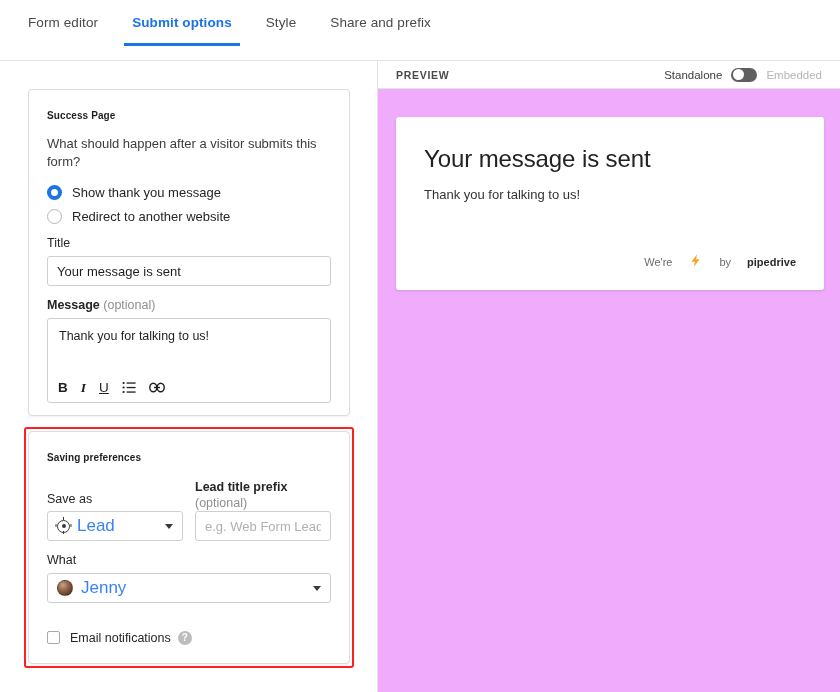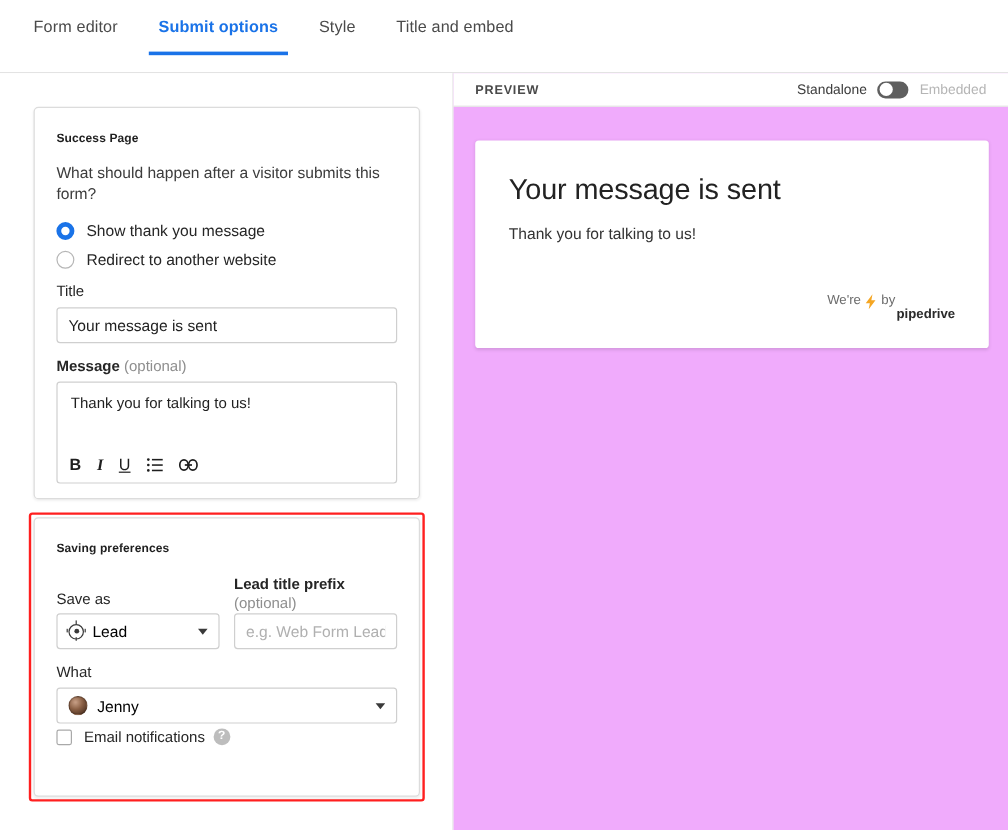--- a/index.html
+++ b/index.html
@@ -143,21 +143,21 @@
   .sp-label-tall .l1 { font-size: 12.5px; color: #262626; font-weight: 700; line-height: 16px; }
   .sp-label-tall .l2 { font-size: 12.5px; color: #8e8e8e; line-height: 16px; }
   .sp-label-plain { font-size: 12.5px; color: #262626; line-height: 16px; padding-bottom: 4px; }
 
   .select {
     position: relative; width: 100%; height: 30px;
     border: 1px solid #cfcfcf; border-radius: 3px; background: #fff;
     display: flex; align-items: center; padding: 0 9px;
     cursor: pointer;
   }
-  .select .val { font-size: 13px; color: #000000; }
+  .select .val { font-size: 17px; color: #3b82f6; }
   .caret {
     position: absolute; right: 9px; top: 50%;
     width: 0; height: 0; margin-top: -2px;
     border-left: 4.5px solid transparent;
     border-right: 4.5px solid transparent;
     border-top: 5px solid #3a3a3a;
   }
 
   
   .target-icon {
@@ -177,21 +177,21 @@
   }
 
   .avatar {
     width: 16px; height: 16px; border-radius: 50%;
     margin-right: 8px; flex: none;
     background: radial-gradient(circle at 35% 30%, #c9a188 0%, #8a5f44 45%, #3a2418 100%);
     border: 1px solid rgba(0,0,0,.15);
   }
 
   
-  .check-row { display: flex; align-items: center; margin-top: 4px; cursor: pointer; }
+  .check-row { display: flex; margin-top: 28px; cursor: pointer; }
   .checkbox {
     width: 13px; height: 13px; border: 1.4px solid #a9a9a9;
     border-radius: 2px; background: #fff; margin-right: 10px; flex: none;
   }
   .check-label { font-size: 12.5px; color: #262626; }
   .help-icon {
     width: 14px; height: 14px; border-radius: 50%;
     background: #bdbdbd; color: #fff;
     font-size: 10px; font-weight: 700;
     display: flex; align-items: center; justify-content: center;
@@ -228,36 +228,36 @@
     box-shadow: 0 1px 3px rgba(0,0,0,.12);
     padding: 28px 28px 0 28px;
   }
   .pv-title {
     font-size: 24px; color: #222; font-weight: 400; margin: 0 0 14px 0;
     letter-spacing: -0.1px;
   }
   .pv-body { font-size: 13px; color: #333; margin: 0; }
   .pv-foot {
     position: absolute; right: 28px; bottom: 22px;
-    display: flex; align-items: flex-start; gap: 1px;
+    display: flex; align-items: flex-end; gap: 16px;
     font-size: 11px; color: #6b6b6b;
   }
   .pv-foot .brand { font-weight: 700; color: #2a2a2a; margin-top: 12px; }
   .bolt { width: 15px; height: 15px; display:block; }
 </style>
 </head>
 <body>
 
 <div id="app">
 
   <div class="tabbar">
     <div class="tab">Form editor</div>
     <div class="tab active">Submit options</div>
     <div class="tab">Style</div>
-    <div class="tab">Title and embed</div>
+    <div class="tab">Share and prefix</div>
   </div>
 
   <div class="left-pane">
 
     <div class="card" id="success-card">
       <div class="card-title">Success Page</div>
       <div class="card-desc">What should happen after a visitor submits this form?</div>
 
       <div class="radio-row">
         <span class="radio checked"></span>

